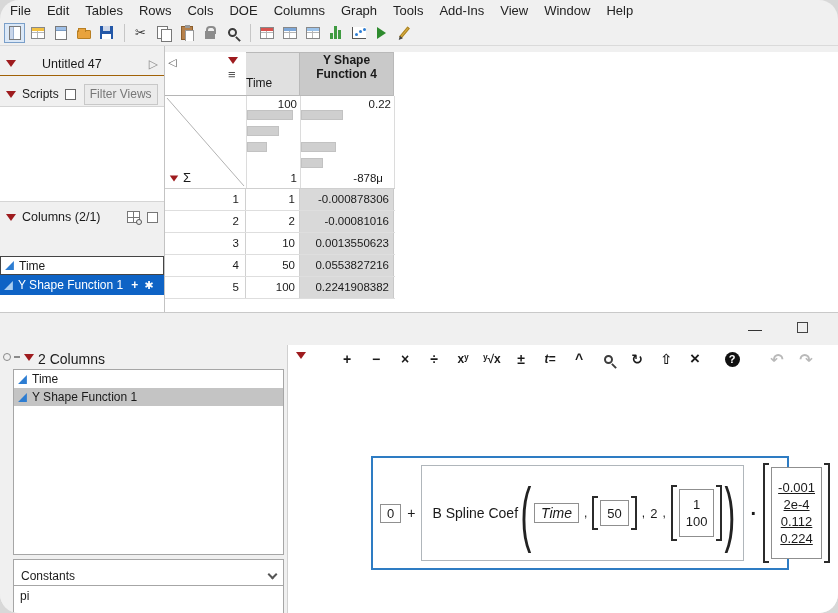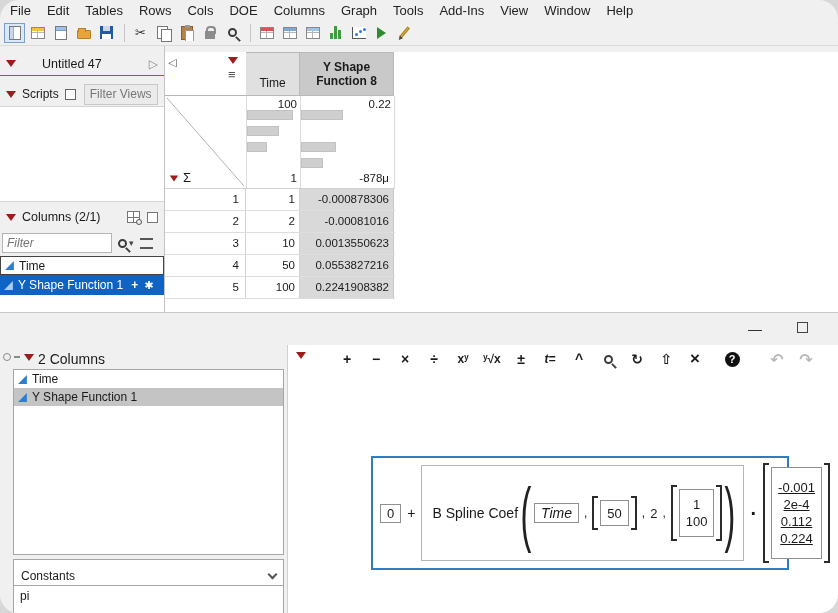--- a/index.html
+++ b/index.html
@@ -54,21 +54,21 @@
   #sidebar{left:0;top:46px;width:165px;height:266px;background:#f0f0f0;border-right:1px solid #c3c3c3;}
   .panelrow{position:absolute;display:flex;align-items:center;}
   .tab{background:#ebebeb;border:1px solid #c8c8c8;color:#777;display:flex;align-items:center;justify-content:center;}
   .chk{width:11px;height:11px;border:1px solid #666;background:#fff;}
   .listitem{display:flex;align-items:center;gap:4px;padding-left:3px;font-size:12px;}
   .fauxgrid{width:13px;height:12px;border:1px solid #777;position:relative;background:#fff;}
   .fauxgrid::before{content:"";position:absolute;left:5px;top:0;bottom:0;border-left:1px solid #777;}
   .fauxgrid::after{content:"";position:absolute;left:0;right:0;top:5px;border-top:1px solid #777;}
   .gear{position:absolute;right:-3px;bottom:-3px;width:6px;height:6px;border:1.5px solid #555;border-radius:50%;background:#eee;}
   
-  .hcell{position:absolute;display:flex;align-items:center;justify-content:center;border:1px solid #b9b9b9;border-left:none;}
+  .hcell{position:absolute;display:flex;align-items:center;border:1px solid #b9b9b9;border-left:none;}
   .cell{overflow:hidden;white-space:nowrap;}
   .row{display:flex;height:22px;border-bottom:1px solid #dedede;background:#fff;}
   .row .c0{width:81px;border-right:1px solid #d0d0d0;padding-right:6px;line-height:21px;}
   .row .c1{width:54px;border-right:1px solid #d0d0d0;padding-right:4px;line-height:21px;}
   .row .c2{width:94px;border-right:1px solid #c9c9c9;background:#d9d9d9;padding-right:4px;line-height:21px;}
   
   .febtn{min-width:22px;height:20px;display:flex;align-items:center;justify-content:center;font-size:14px;font-weight:bold;color:#1a1a1a;}
   .febtn.gray{color:#b9b9b9;}
   .helpc{width:15px;height:15px;border-radius:50%;background:#111;color:#fff;font-weight:bold;font-size:11px;display:flex;align-items:center;justify-content:center;}
   .chev{width:7px;height:7px;border-right:2px solid #555;border-bottom:2px solid #555;transform:rotate(45deg);margin-top:-4px;}
@@ -201,28 +201,20 @@
     <div class="panelrow" style="left:0;top:160px;width:164px;height:22px;">
       <span class="redtri" style="margin-left:6px;"></span>
       <span style="margin-left:6px;font-size:12.5px;">Columns (2/1)</span>
       <span style="margin-left:auto;margin-right:6px;display:flex;gap:7px;align-items:center;">
         <span class="fauxgrid">
             <span class="gear"></span>
           </span>
         <span style="width:11px;height:11px;border:1px solid #777;background:#fff;display:inline-block;"></span>
       </span>
     </div>
-    <div class="panelrow" style="left:0;top:186px;width:164px;height:22px;">
-      <input style="margin-left: 2px; width: 110px; height: 20px; border: 1px solid rgb(181, 181, 181); padding: 0px 4px; font-style: italic; font-size: 12px; color: rgb(85, 85, 85); font-family: inherit; background: rgb(255, 255, 255);" placeholder="Filter">
-      <span style="margin-left:6px;display:flex;align-items:center;">
-          <span class="mag"></span>
-          <span style="font-size:9px;color:#444;margin-left:2px;">▾</span>
-        </span>
-      <span style="margin-left:6px;width:13px;height:11px;border-top:2px solid #555;border-bottom:2px solid #555;position:relative;display:inline-block;"></span>
-    </div>
     <div class="abs" style="left:0;top:210px;width:164px;height:56px;background:#fff;">
       <div class="listitem" style="height:19px;border:1px solid #444;background:#fff;">
         <span class="coltri" style="transform:scale(.8);"></span>
         <span>Time</span>
       </div>
       <div class="listitem" style="height:20px;background:#0e63c5;color:#fff;">
         <span class="coltri lt" style="transform:scale(.8);"></span>
         <span>Y Shape Function 1</span>
         <span style="font-weight:bold;margin-left:4px;">+</span>
         <span style="margin-left:2px;font-size:11px;">✱</span>
@@ -235,41 +227,41 @@
     <span class="abs" style="left:3px;top:4px;color:#555;font-size:11px;">◁</span>
     <span class="redtri abs" style="left:63px;top:5px;"></span>
     <span class="abs" style="left:63px;top:16px;color:#555;font-size:13px;line-height:13px;">≡</span>
     <div class="hline" style="left:0;top:43px;width:81px;background:#b5b5b5;"></div>
 
     <div class="hcell" style="left:81px;top:0;width:54px;height:44px;background:#e0e0e0;align-items:flex-end;padding-bottom:5px;">
       <span>Time</span>
     </div>
     <div class="hcell" style="left:135px;top:0;width:94px;height:44px;background:#c9c9c9;font-weight:bold;flex-direction:column;line-height:14px;">
       <span>Y Shape</span>
-      <span>Function 8</span>
+      <span>Function 4</span>
     </div>
 
     <svg class="abs" style="left:0;top:44px;" width="81" height="92">
       <line x1="2" y1="2" x2="79" y2="90" stroke="#b3b3b3" stroke-width="1"></line>
     </svg>
     <div class="vline" style="left:81px;top:44px;height:92px;"></div>
     <div class="vline" style="left:135px;top:44px;height:92px;"></div>
     <div class="vline" style="left:229px;top:44px;height:92px;"></div>
     <div class="abs rnum" style="left:81px;top:46px;width:51px;">100</div>
     <div class="abs rnum" style="left:135px;top:46px;width:91px;text-align:right;">0.22</div>
     <div class="hbar" style="left:82px;top:58px;width:46px;"></div>
     <div class="hbar" style="left:82px;top:74px;width:32px;"></div>
     <div class="hbar" style="left:82px;top:90px;width:20px;"></div>
     <div class="hbar" style="left:136px;top:58px;width:42px;"></div>
     <div class="hbar" style="left:136px;top:90px;width:35px;"></div>
     <div class="hbar" style="left:136px;top:106px;width:22px;"></div>
     <span class="redtri abs" style="left:4px;top:123px;transform:scale(.85);"></span>
     <span class="abs" style="left:18px;top:118px;font-size:13px;">Σ</span>
     <div class="abs rnum" style="left:81px;top:120px;width:51px;">1</div>
-    <div class="abs rnum" style="left:133px;top:120px;width:91px;">-878μ</div>
+    <div class="abs rnum" style="left:127px;top:120px;width:91px;">-878μ</div>
 
     <div class="abs" style="left:0;top:136px;width:230px;border-top:1px solid #cfcfcf;">
       <div class="row">
         <div class="c0 rnum cell">1</div>
         <div class="c1 rnum cell">1</div>
         <div class="c2 rnum cell">-0.000878306</div>
       </div>
       <div class="row">
         <div class="c0 rnum cell">2</div>
         <div class="c1 rnum cell">2</div>

